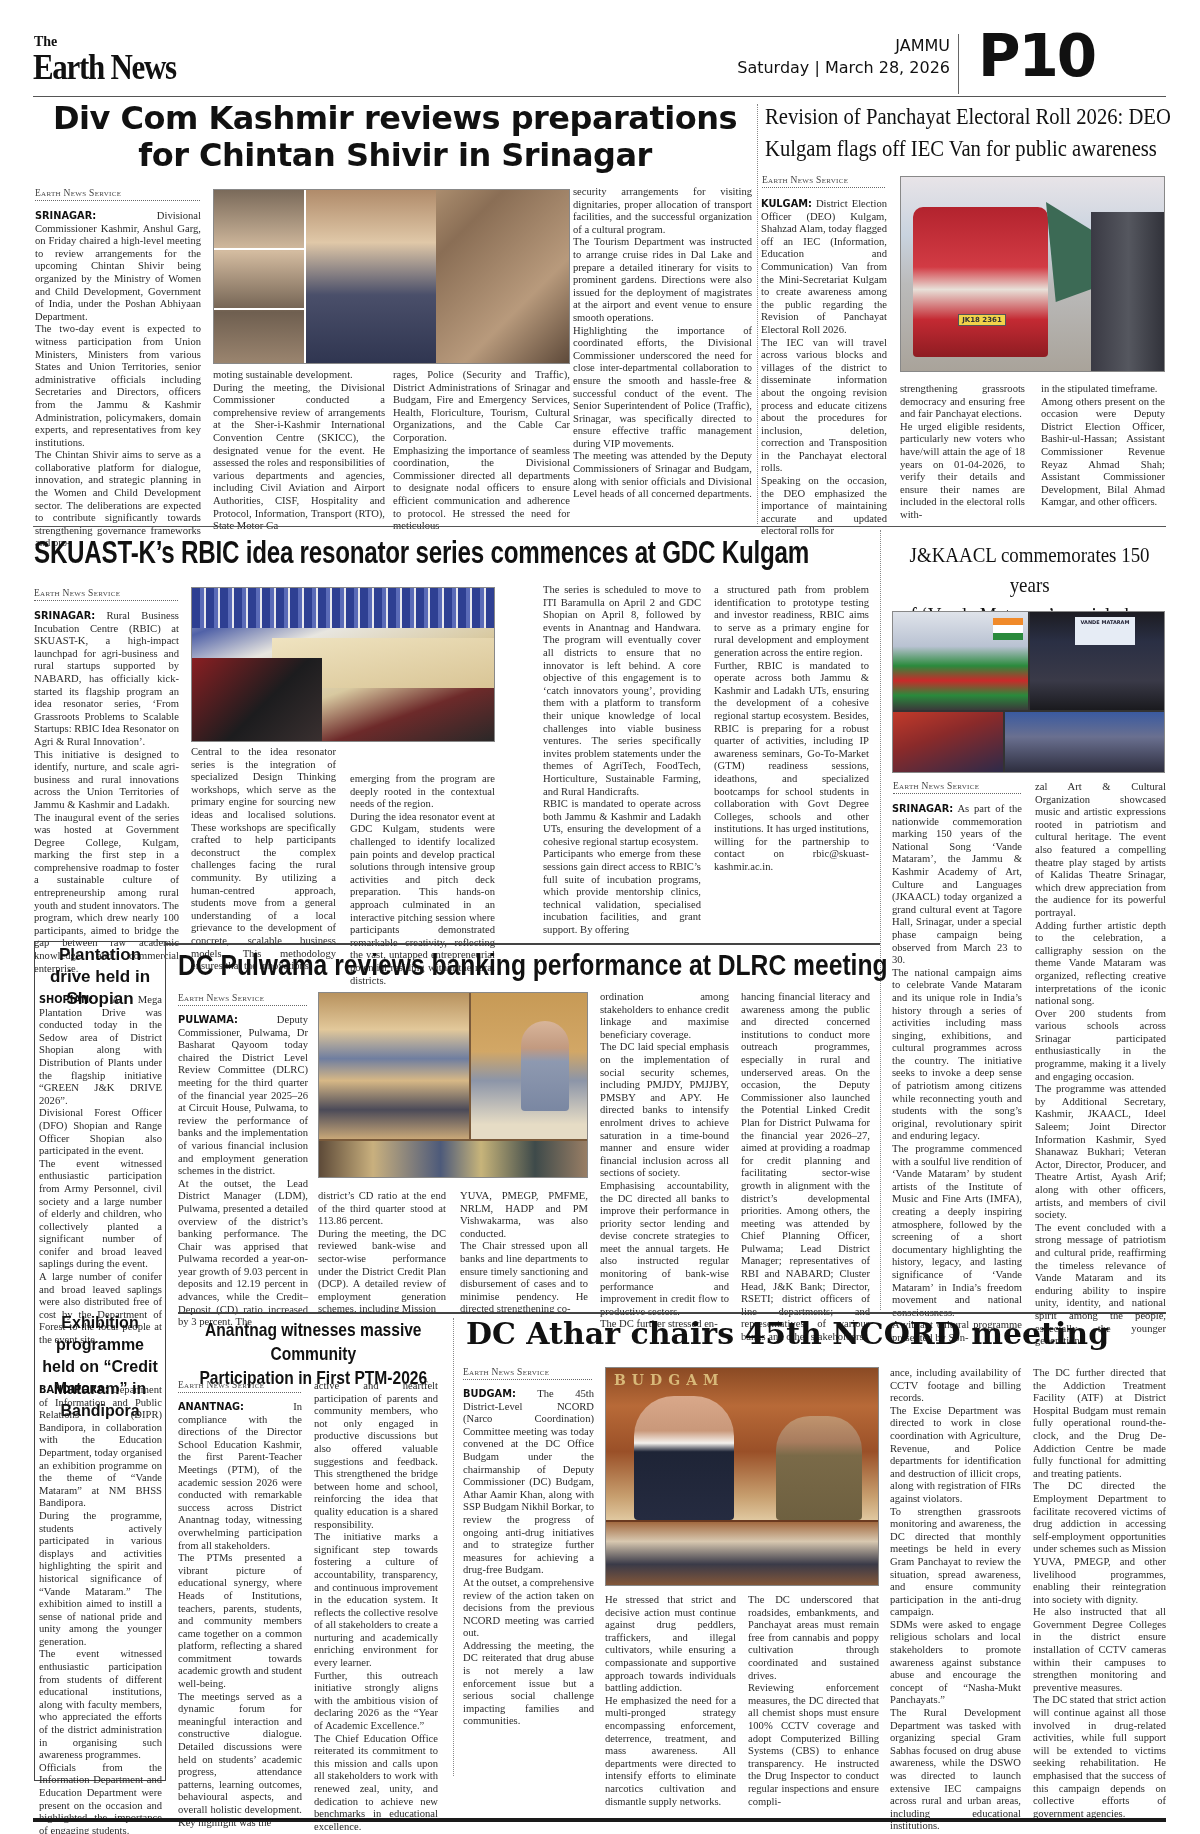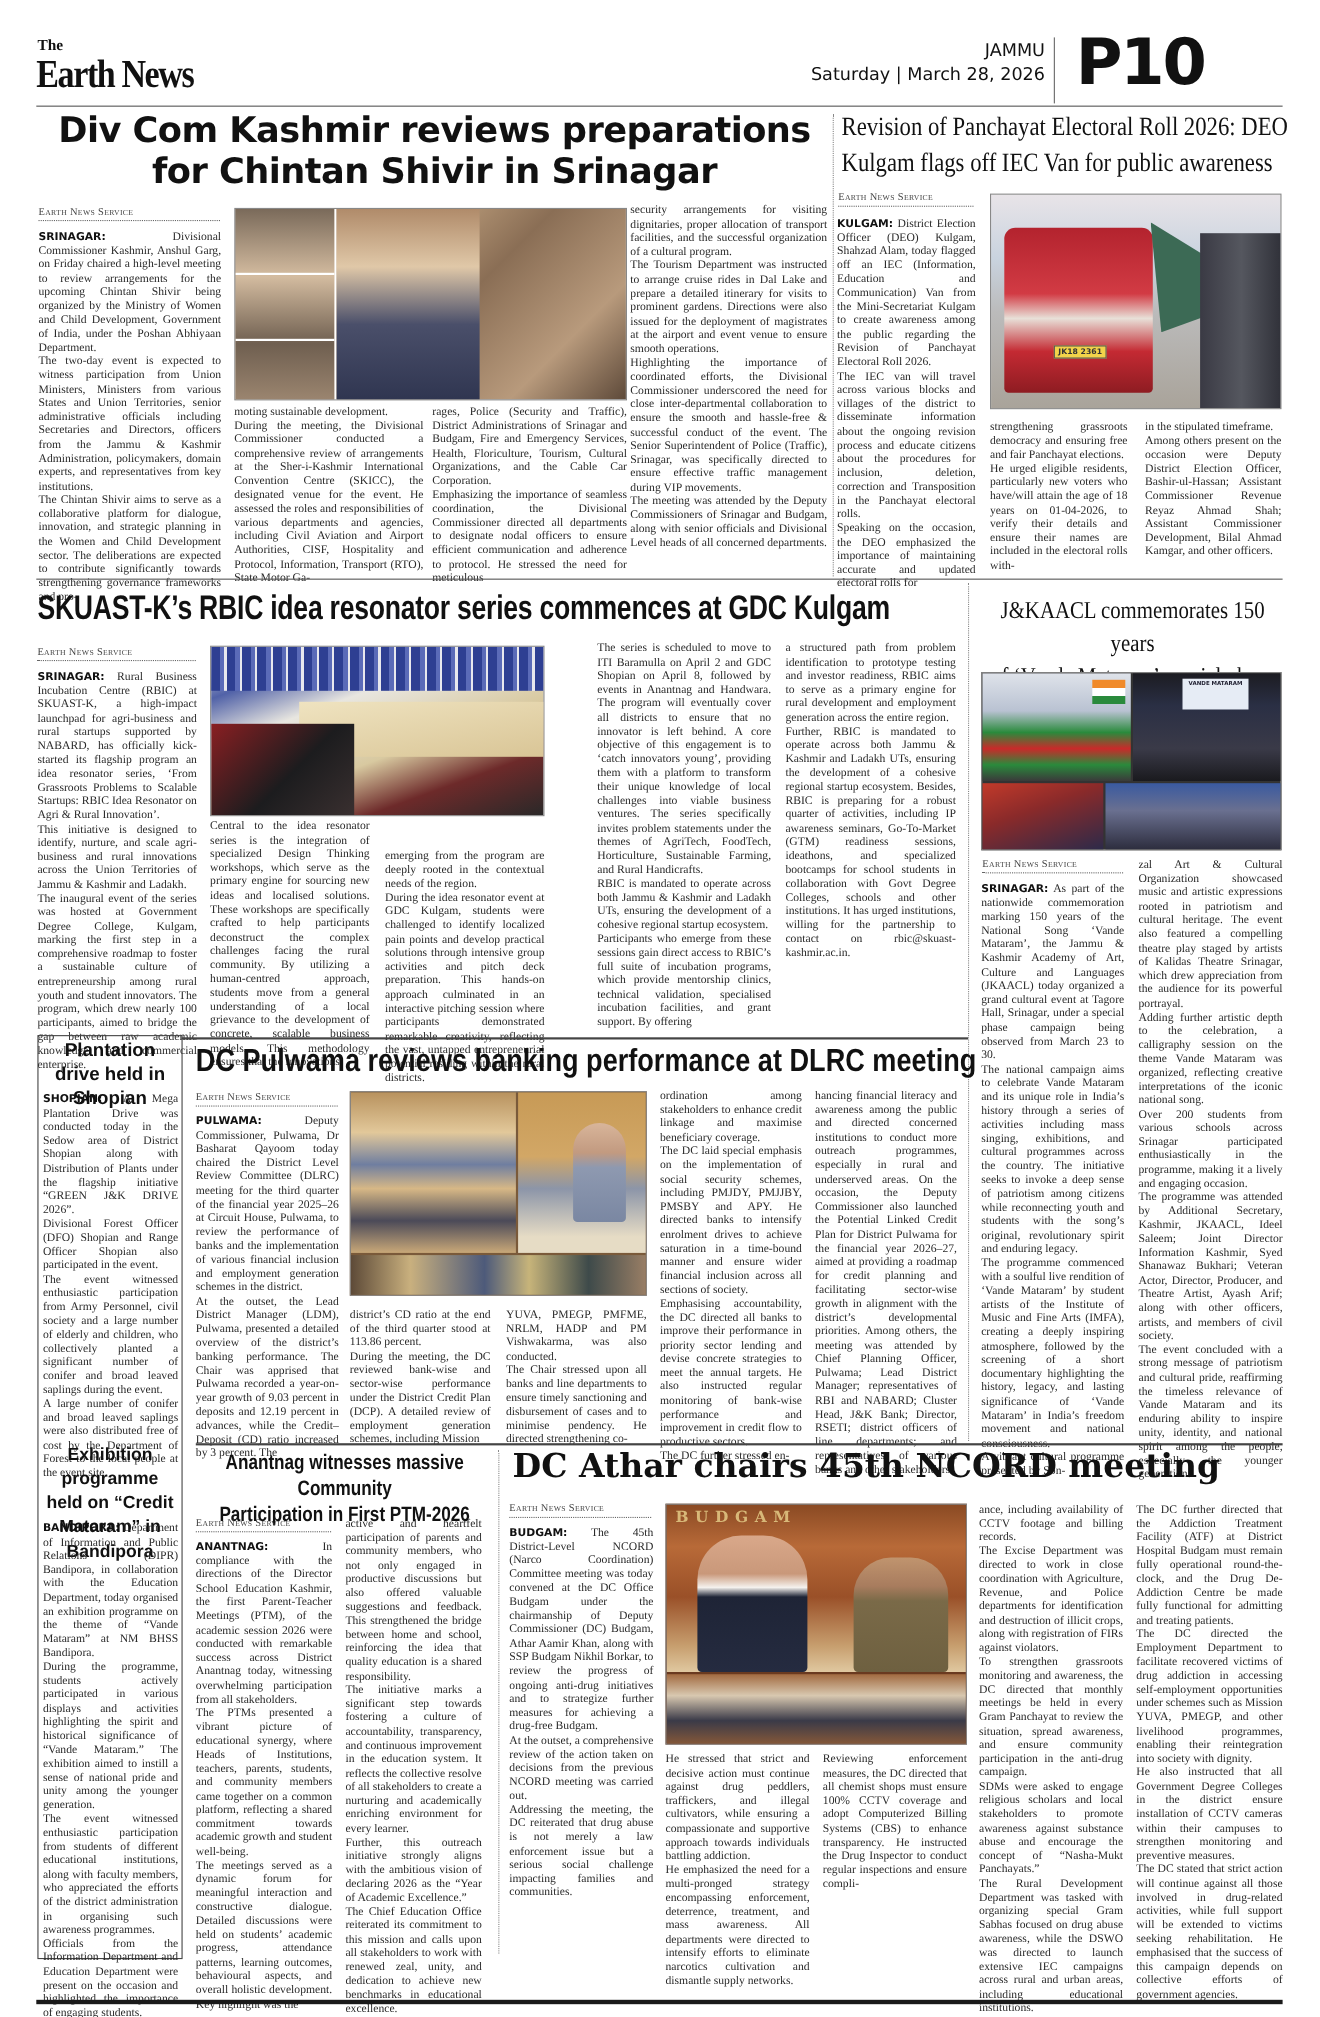--- a/index.html
+++ b/index.html
@@ -259,20 +259,21 @@
       <div style="position:absolute;left:28px;top:28px;width:100px;height:124px;border-radius:40px 40px 4px 4px;background:linear-gradient(180deg,#d9a88a 0%,#c9987a 28%,#f5f2ee 38%,#1e2436 45%,#252b40 100%);"></div>
       <div style="position:absolute;left:170px;top:48px;width:86px;height:104px;border-radius:34px 34px 4px 4px;background:linear-gradient(180deg,#c0946e 0%,#a87c5e 25%,#7a6a48 38%,#6e6040 100%);"></div>
     </div>
     <div style="position:absolute;left:0;top:154px;width:274px;height:65px;background:linear-gradient(180deg,#a26a40 0%,#d8c8b0 30%,#3a3a48 65%,#8a5a38 100%);"></div>
   </div>
   <div class="abs serif-body" style="left:605px;top:1594px;width:131px;">
     <p>He stressed that strict and decisive action must continue against drug peddlers, traffickers, and illegal cultivators, while ensuring a compassionate and supportive approach towards individuals battling addiction.</p>
     <p>He emphasized the need for a multi-pronged strategy encompassing enforcement, deterrence, treatment, and mass awareness. All departments were directed to intensify efforts to eliminate narcotics cultivation and dismantle supply networks.</p>
   </div>
   <div class="abs serif-body" style="left:748px;top:1594px;width:131px;">
+    <p>The DC underscored that roadsides, embankments, and Panchayat areas must remain free from cannabis and poppy cultivation through coordinated and sustained drives.</p>
     <p>Reviewing enforcement measures, the DC directed that all chemist shops must ensure 100% CCTV coverage and adopt Computerized Billing Systems (CBS) to enhance transparency. He instructed the Drug Inspector to conduct regular inspections and ensure compli-</p>
   </div>
   <div class="abs serif-body" style="left:890px;top:1367px;width:131px;">
     <p>ance, including availability of CCTV footage and billing records.</p>
     <p>The Excise Department was directed to work in close coordination with Agriculture, Revenue, and Police departments for identification and destruction of illicit crops, along with registration of FIRs against violators.</p>
     <p>To strengthen grassroots monitoring and awareness, the DC directed that monthly meetings be held in every Gram Panchayat to review the situation, spread awareness, and ensure community participation in the anti-drug campaign.</p>
     <p>SDMs were asked to engage religious scholars and local stakeholders to promote awareness against substance abuse and encourage the concept of “Nasha-Mukt Panchayats.”</p>
     <p>The Rural Development Department was tasked with organizing special Gram Sabhas focused on drug abuse awareness, while the DSWO was directed to launch extensive IEC campaigns across rural and urban areas, including educational institutions.</p>
   </div>
   <div class="abs serif-body" style="left:1033px;top:1367px;width:133px;">

